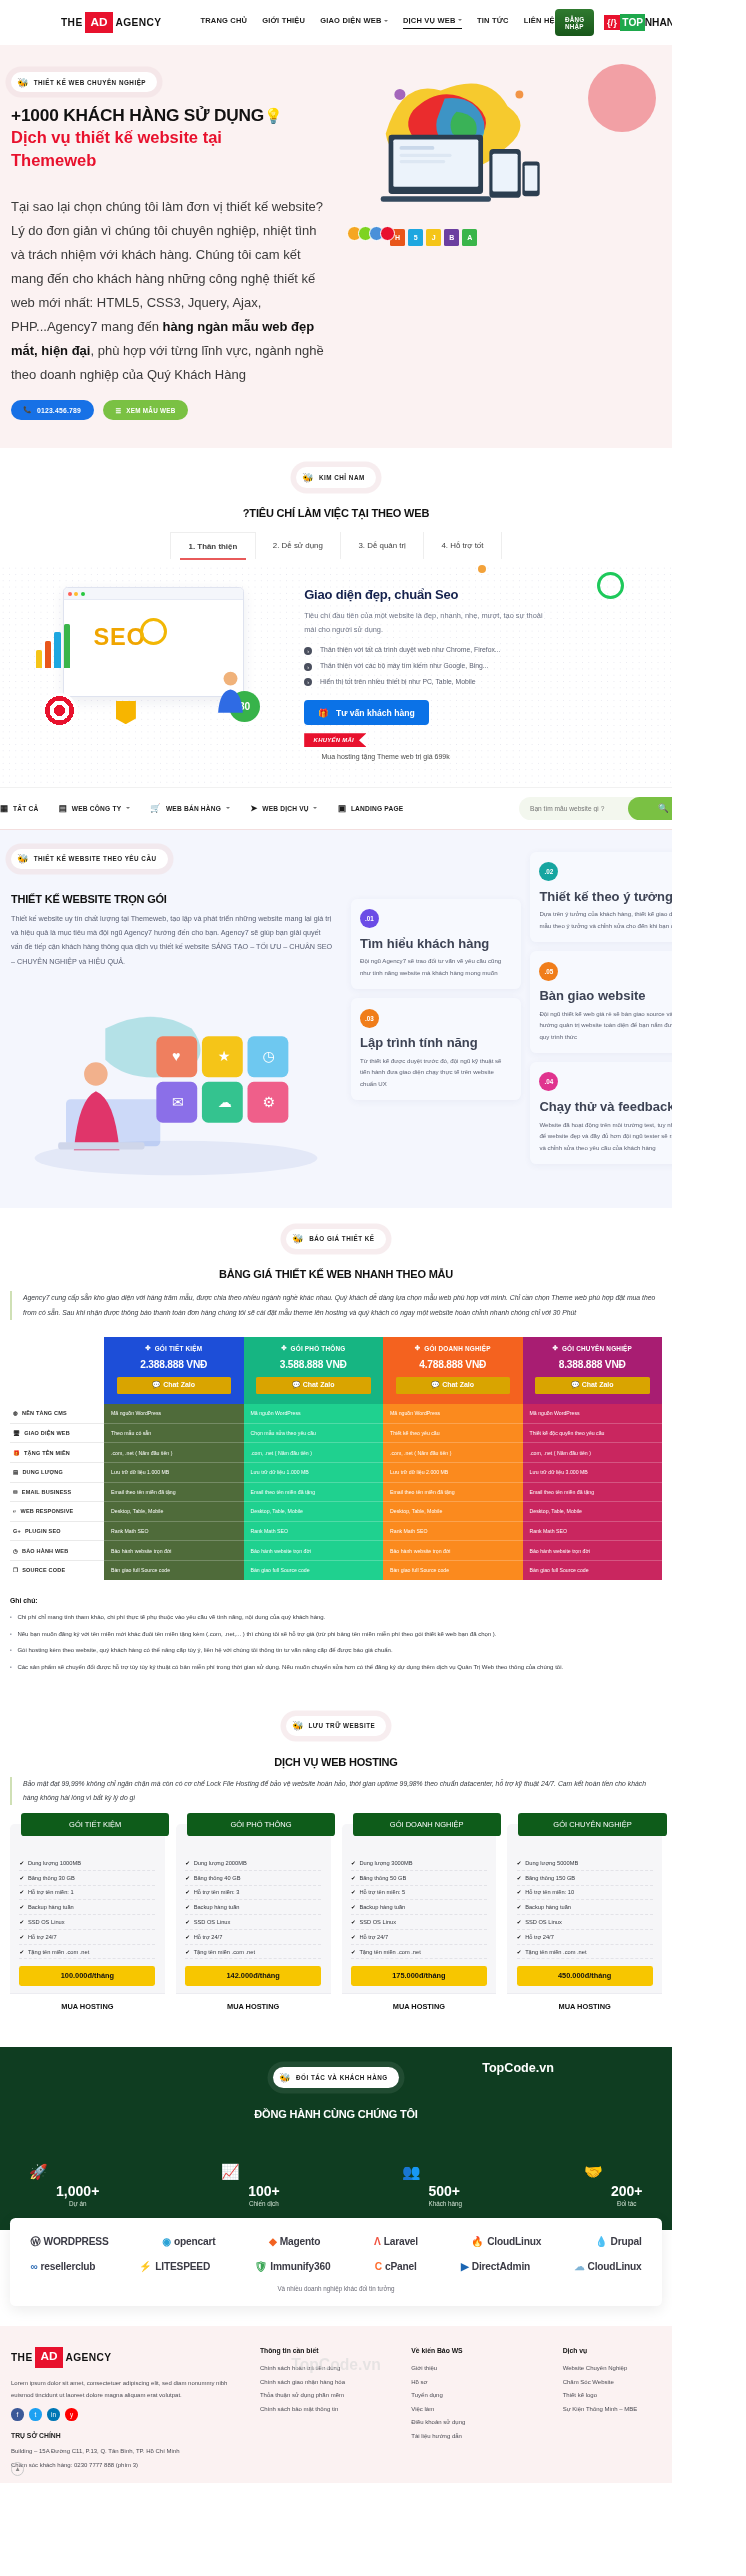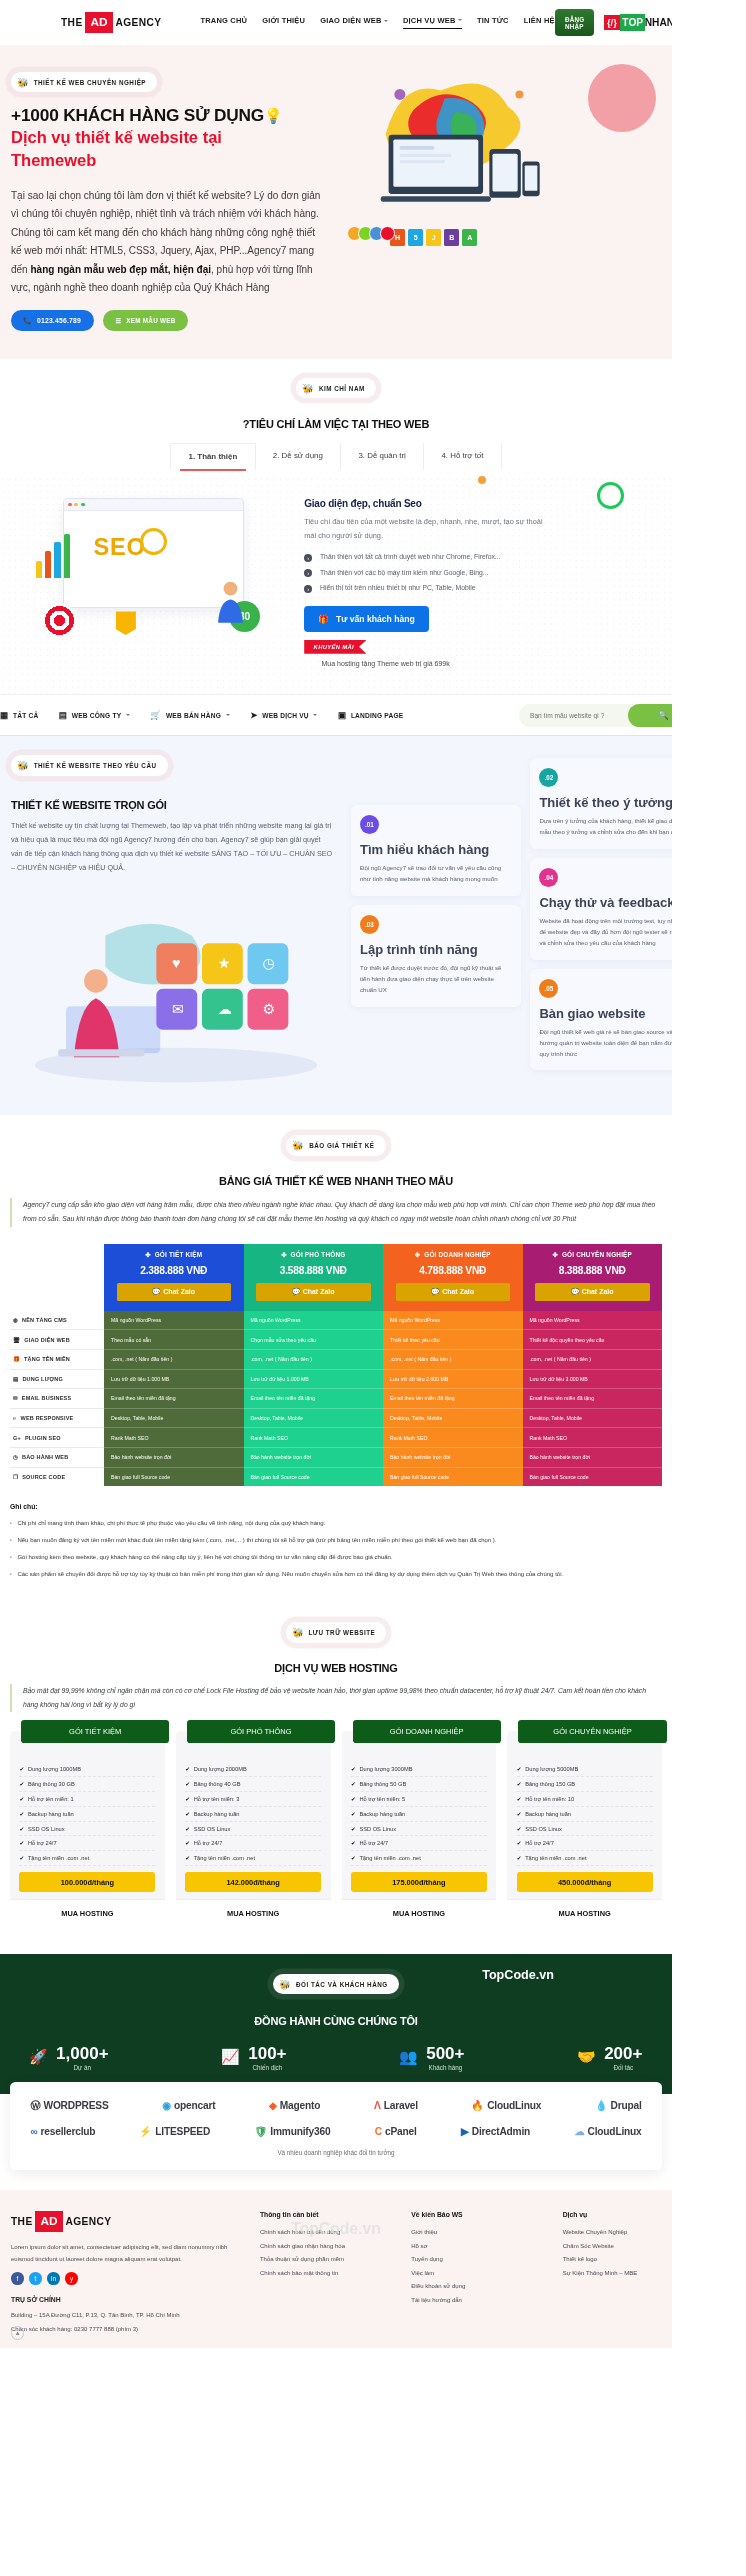--- a/index.html
+++ b/index.html
@@ -37,21 +37,21 @@
   .hero-inner { width:700px; margin:0 auto; display:flex; }
   .hero-left { width:354px; padding-left:11px; position:relative; z-index:3; }
   .pill { display:inline-flex; align-items:center; gap:4.7px; background:#fff; border-radius:15.7px; padding:4.7px 11px 4.7px 6.3px;
           box-shadow:0 0 0 5.5px rgba(241,222,226,.55); margin-bottom:12.6px; }
   .pill .bee { font-size:9.4px; }
   .pill span.t { font-size:6.3px; font-weight:600; letter-spacing:0.5px; color:#1b1b1b; }
   .hero h1 { font-size:17.3px; font-weight:800; letter-spacing:-0.2px; color:#121212; line-height:1.25; }
   .hero h1 .bulb { color:#e0338e; font-size:15px; }
   .hero h2 { font-size:16.5px; font-weight:800; color:#e8112d; line-height:1.3; margin-bottom:2.4px; }
   .hero h2.brand { color:#e8112d; }
-  .hero p.desc { font-size:10px; line-height:1.85; color:#3b3b3b; margin-top:15px; width:314px; }
+  .hero p.desc { font-size:13px; line-height:1.85; color:#3b3b3b; margin-top:23px; width:314px; }
   .hero p.desc b { font-weight:700; color:#111; }
   .hero-btns { display:flex; gap:9.4px; margin-top:12.6px; }
   .btn-phone { background:#1771e6; color:#fff; font-size:6.8px; font-weight:700; padding:6.3px 12.6px; border-radius:12.6px;
                display:flex; align-items:center; gap:4.7px; letter-spacing:0.2px; }
   .btn-sample { background:#7ac143; color:#fff; font-size:6.3px; font-weight:700; padding:6.3px 12.6px; border-radius:12.6px;
                 display:flex; align-items:center; gap:4.7px; letter-spacing:0.3px; }
   .hero-right { flex:1; position:relative; }
   .blob-pink { position:absolute; width:68px; height:68px; border-radius:50%; background:#f2a0a5; right:44px; top:-7.9px; z-index:1;}
   .splash { position:absolute; left:15.7px; top:-9.4px; width:173px; height:118px; z-index:2; }
   .devices { position:absolute; left:11px; top:55px; width:181px; z-index:3; }
@@ -68,21 +68,21 @@
   .tab:last-child { border-right:0.8px solid #eee; }
   .tab.active { background:#fff; border-top:0.8px solid #eee; font-weight:600; position:relative; }
   .tab.active:after { content:""; position:absolute; left:10%; right:10%; bottom:-0.8px; height:1.6px; background:#e85a5a; }
   .tabpanel { background:#fff; position:relative; padding:17.3px 0 27px; }
   .dotgrid { position:absolute; inset:0;
      background-image:radial-gradient(#e2e2ec 0.6px, transparent 0.6px);
      background-size:6.3px 6.3px; opacity:.85; }
   .tp-inner { width:629px; margin:0 auto; display:flex; gap:15.7px; position:relative; z-index:2; text-align:left; }
   .tp-left { width:267px; position:relative; }
   .tp-right { flex:1; padding-top:4.7px; }
-  .tp-right h3 { font-size:10px; font-weight:800; color:#14214d; letter-spacing:-0.2px; }
+  .tp-right h3 { font-size:13px; font-weight:800; color:#14214d; letter-spacing:-0.2px; }
   .tp-right p.sub { font-size:7.4px; color:#6d7385; line-height:1.9; margin-top:6.3px; width:252px; }
   .tp-list { margin-top:9.4px; }
   .tp-list li { list-style:none; display:flex; gap:7.9px; align-items:flex-start; font-size:6.8px; color:#5b6071; margin-bottom:7px; }
   .arrow-ic { width:7.9px;height:7.9px;border-radius:50%;background:#4a4f5e;color:#fff;font-size:5.5px;display:flex;align-items:center;justify-content:center;flex:0 0 auto;margin-top:0.8px;}
   .btn-consult { margin-top:6.3px; background:#0b72e7; color:#fff; font-weight:700; font-size:8.6px; padding:7.9px 14px;
                  border-radius:3.9px; display:inline-flex; align-items:center; gap:7px; }
   .promo-wrap { margin-top:7.9px; display:flex; align-items:center; gap:6.3px; }
   .promo-tag { background:#e8112d; color:#fff; font-size:5.9px; font-weight:700; font-style:italic; padding:3.9px 12.6px 3.9px 9.4px;
                letter-spacing:0.3px; clip-path:polygon(0 0,100% 0,88% 50%,100% 100%,0 100%); }
   .promo-note { font-size:7px; color:#4a4a4a; margin-top:6.3px; margin-left:17.3px; }
@@ -175,21 +175,21 @@
           border-top:0.8px solid #ececf1; }
 
   
   .stats { background:#0f3d21; padding:20.4px 0 23.6px; text-align:center; position:relative; }
   .stats .pill { box-shadow:0 0 0 5.5px rgba(255,255,255,.08); }
   .stats h2 { color:#fff; font-size:11px; font-weight:800; margin-top:7.9px; letter-spacing:-0.2px; }
   .topcode-badge { position:absolute; right:118px; top:14px; color:#fff; font-size:12.6px; font-weight:700; }
   .srow { width:613px; margin:17.3px auto 0; display:flex; justify-content:space-between; }
   .sitem { display:flex; align-items:center; gap:7.9px; }
   .sicon { font-size:15px; }
-  .sval { color:#fff; font-size:17px; font-weight:800; text-align:left; line-height:1.15; }
+  .sval { color:#fff; font-size:14px; font-weight:800; text-align:left; line-height:1.15;margin-top:46px; }
   .slab { color:#cfe0d2; font-size:6.3px; font-weight:400; }
 
   .logos { background:#fff; width:652px; margin:-12.6px auto 0; border-radius:5.5px; box-shadow:0 3.1px 14px rgba(0,0,0,.08);
            padding:17.3px 20.4px 14px; position:relative; z-index:4; }
   .lrow { display:flex; justify-content:space-between; align-items:center; margin-bottom:12.6px; }
   .lrow .lg { font-size:10.2px; font-weight:700; color:#3b3b45; display:flex; align-items:center; gap:3.1px; letter-spacing:-0.2px; }
   .lnote { text-align:center; font-size:6.3px; color:#6c6c78; margin-top:3.1px; }
 
   
   .footer { background:#fbf2f2; padding:20.4px 0 12.6px; margin-top:20.4px; position:relative; }
@@ -467,28 +467,28 @@
               <p>Từ thiết kế được duyệt trước đó, đội ngũ kỹ thuật sẽ tiến hành đưa giao diện chạy thực  tế trên website chuẩn UX</p>
             </div>
           </div>
           <div class="pcol">
             <div class="pcard">
               <div class="pnum" style="background:#16a5a0">.02</div>
               <h4>Thiết kế theo ý tưởng</h4>
               <p>Dựa trên ý tưởng của khách hàng, thiết kế giao diện mẫu theo ý tưởng và chỉnh sửa cho đến khi bạn duyệt</p>
             </div>
             <div class="pcard">
+              <div class="pnum" style="background:#f07d1a">.05</div>
+              <h4>Bàn giao website</h4>
+              <p>Đội ngũ thiết kế web giá rẻ sẽ bàn giao source và hướng quản trị website toàn diện để bạn nắm được mọi quy trình thức</p>
+            </div>
+            <div class="pcard">
               <div class="pnum" style="background:#e0338e">.04</div>
               <h4>Chạy thử và feedback</h4>
               <p>Website đã hoạt động trên môi trường test, tuy nhiên để website đẹp và đầy đủ hơn đội ngũ tester sẽ rà soát và chỉnh sửa theo yêu cầu của khách hàng</p>
-            </div>
-            <div class="pcard">
-              <div class="pnum" style="background:#f07d1a">.05</div>
-              <h4>Bàn giao website</h4>
-              <p>Đội ngũ thiết kế web giá rẻ sẽ bàn giao source và hướng quản trị website toàn diện để bạn nắm được mọi quy trình thức</p>
             </div>
           </div>
         </div>
       </div>
     </div>
   </div>
 
   <div class="pricing">
     <div class="pr-head">
       <div class="pill">

